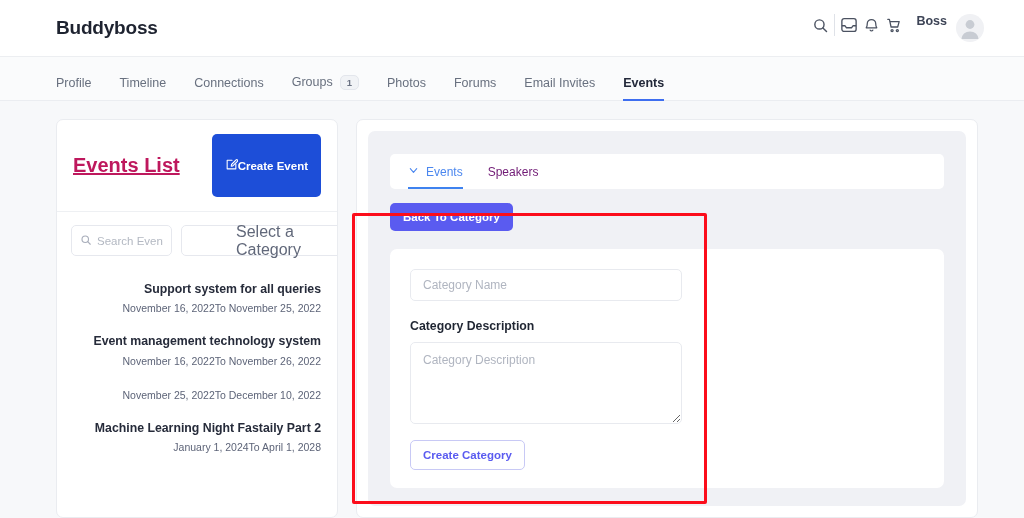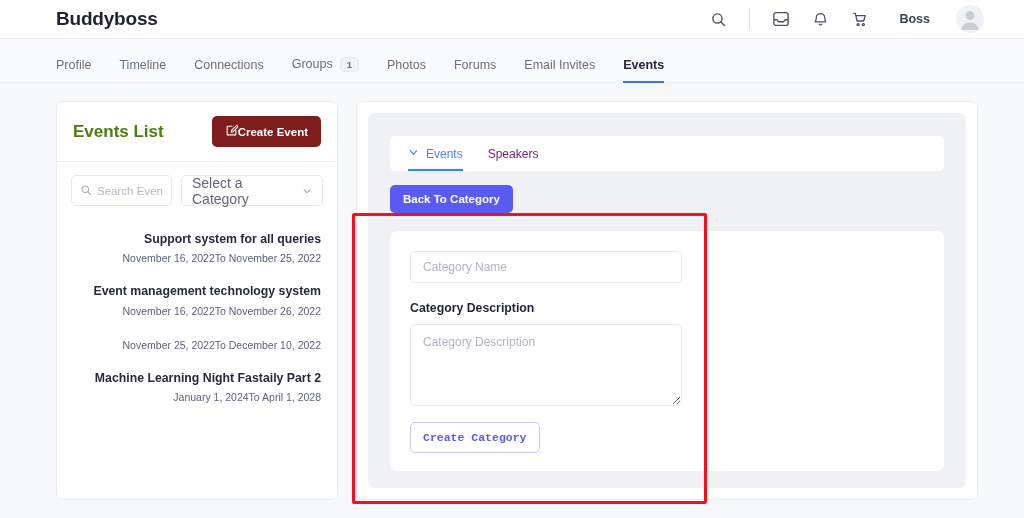--- a/index.html
+++ b/index.html
@@ -7,38 +7,38 @@
   html, body {
     width: 1024px; height: 518px;
     overflow: hidden;
     background: #f7f8fa;
     font-family: "Liberation Sans", sans-serif;
     -webkit-font-smoothing: antialiased;
   }
 
   
   .topbar {
-    height: 39px;
+    height: 57px;
     background: #ffffff;
     display: flex;
     align-items: center;
     padding: 0 40px 0 56px;
     border-bottom: 1px solid #eceef1;
   }
   .brand {
     font-size: 19px;
     font-weight: 700;
     color: #1e2330;
     letter-spacing: -0.2px;
   }
   .topbar-right {
     margin-left: auto;
     display: flex;
-    align-items: center;
-    gap: 17px;
+    align-items: flex-start;
+    gap: 0;
   }
   .icon-btn {
     width: 22px; height: 22px;
     display: flex; align-items: center; justify-content: center;
     color: #4b5261;
     cursor: pointer;
   }
   .vdiv {
     width: 1px; height: 22px;
     background: #dfe2e8;
@@ -121,34 +121,35 @@
     flex-direction: column;
     overflow: hidden;
   }
   .sidebar-head {
     display: flex;
     align-items: center;
     padding: 14px 16px;
     border-bottom: 1px solid #eef0f3;
   }
   .sidebar-title {
-    font-size: 17px;
-    font-weight: 700;
-    color: #4d7c0f;
+    font-size: 20px;
+    font-weight: 700;
+    color: #be185d;
+    text-decoration: underline;
   }
   .btn-create-event {
     margin-left: auto;
-    background: #7f1d1d;
+    background: #1d4ed8;
     color: #ffffff;
     border: none;
     border-radius: 5px;
     font-family: inherit;
     font-size: 11.5px;
     font-weight: 700;
-    padding: 8px 13px;
+    padding: 24px 13px;
     display: flex; align-items: center; gap: 0;
     cursor: pointer;
   }
   .sidebar-filters {
     display: flex;
     gap: 9px;
     padding: 13px 14px;
   }
   .search-box {
     flex: 0 0 101px;
@@ -175,22 +176,23 @@
     flex: 1;
     height: 31px;
     background: #fff;
     border: 1px solid #e6e8ee;
     border-radius: 5px;
     display: flex; align-items: center;
     padding: 0 10px;
     cursor: pointer;
   }
   .cat-select span {
-    font-size: 14px;
+    font-size: 16px;
     color: #61687a;
+    margin-left: 44px;
   }
   .chev {
     margin-left: auto;
     color: #aeb4c0;
     display: flex;
   }
   .events-list {
     padding: 2px 0 0 0;
     overflow: hidden;
     text-align: right;
@@ -308,21 +310,21 @@
     display: block;
   }
   .textarea-input::placeholder { color: #b0b5c0; }
   .mt18 { margin-top: 18px; }
   .btn-create-cat {
     margin-top: 16px;
     background: #ffffff;
     color: #5a5bf0;
     border: 1px solid #c8c9f5;
     border-radius: 5px;
-    font-family: Liberation Mono, monospace;
+    font-family: Liberation Sans, sans-serif;
     font-size: 11.5px;
     font-weight: 700;
     padding: 8px 12px;
     cursor: pointer;
   }
 
   
   .annot-box {
     position: absolute;
     left: 352px;

